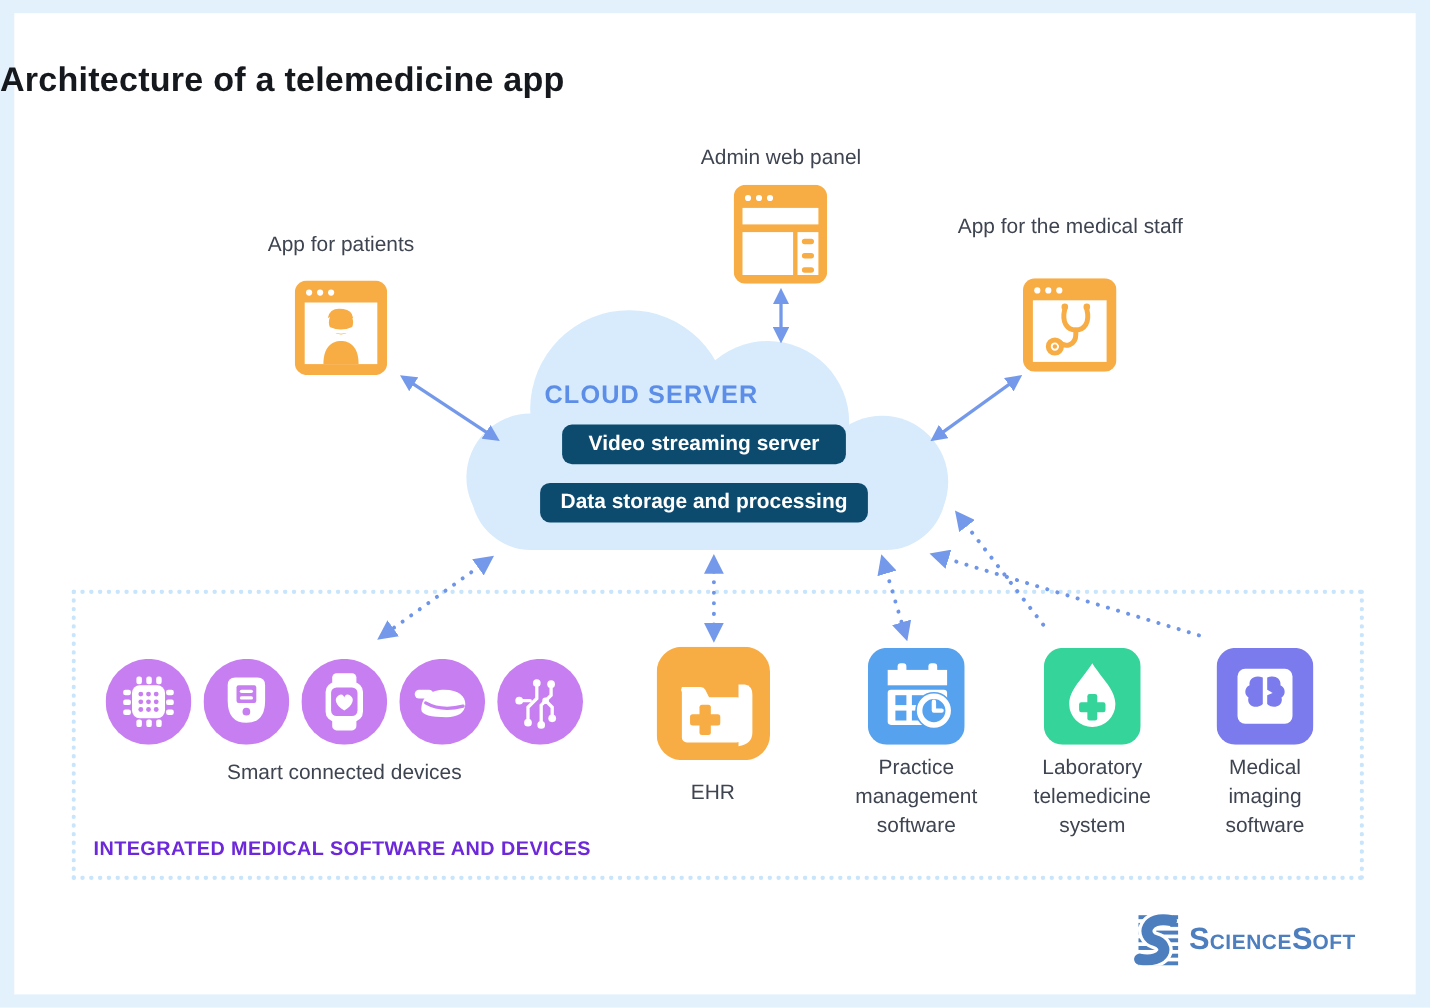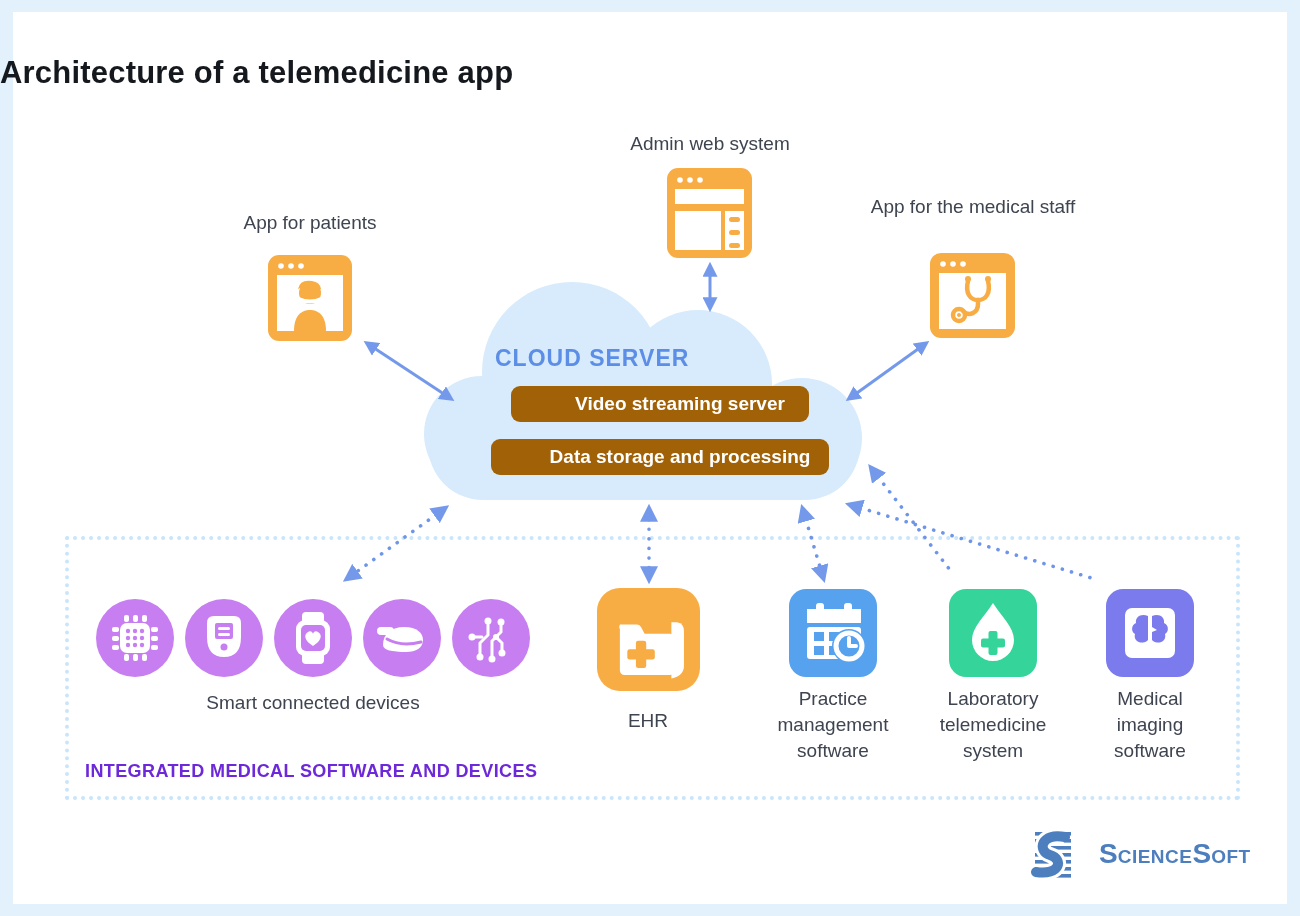--- a/index.html
+++ b/index.html
@@ -19,51 +19,51 @@
     font-size:31px;font-weight:bold;color:#15181d;letter-spacing:.2px;
   }
   .node-label{
     font-size:19px;color:#3e4450;text-align:center;font-weight:normal;
   }
   .cloud-title{
     left:495px;top:345px;width:290px;
     font-size:23px;font-weight:bold;color:#5d8ee7;letter-spacing:1px;
   }
   .badge{
-    background:#a16207;border-radius:9px;color:#ffffff;
+    background:#0c4a6e;border-radius:9px;color:#ffffff;
     font-size:19px;font-weight:bold;
-    display:flex;align-items:center;justify-content:center;padding-left:40px;
+    display:flex;align-items:center;justify-content:center;
   }
   .zone-box{
     left:65px;top:536px;width:1167px;height:256px;
     border:4px dotted #c9e5fb;border-radius:2px;
   }
   .zone-label{
     left:85px;top:761px;font-size:18px;font-weight:bold;color:#6d28d9;letter-spacing:.4px;
   }
   .device-circle{width:78px;height:78px;}
   .sys-label{font-size:19px;color:#3e4450;text-align:center;line-height:26px;}
   .logo{
-    left:1028px;top:830px;display:flex;align-items:center;gap:27px;
+    left:1028px;top:830px;display:flex;align-items:center;gap:9px;
   }
   .logo-text{color:#4d7ebe;font-weight:bold;white-space:nowrap;}
   .logo-text .big{font-size:28px;}
   .logo-text .small{font-size:19px;letter-spacing:.5px;}
   svg{display:block;}
   .arrows{pointer-events:none;}
 </style>
 </head>
 <body>
 
 <div class="panel"></div>
 
 <div class="abs title">Architecture of a telemedicine app</div>
 
 <div class="abs node-label" style="left:210px;top:212px;width:200px;">App for patients</div>
-<div class="abs node-label" style="left:590px;top:133px;width:240px;">Admin web system</div>
+<div class="abs node-label" style="left:590px;top:133px;width:240px;">Admin web panel</div>
 <div class="abs node-label" style="left:848px;top:196px;width:250px;">App for the medical staff</div>
 
 <div class="abs" style="left:420px;top:272px;width:445px;height:232px;">
   <svg width="445" height="232" viewBox="0 0 445 232">
     <g fill="#d7ebfc">
       <circle cx="152" cy="100" r="90"></circle>
       <circle cx="278" cy="112" r="74"></circle>
       <circle cx="62" cy="162" r="58"></circle>
       <circle cx="382" cy="166" r="60"></circle>
       <rect x="8" y="118" width="432" height="110" rx="55"></rect>

